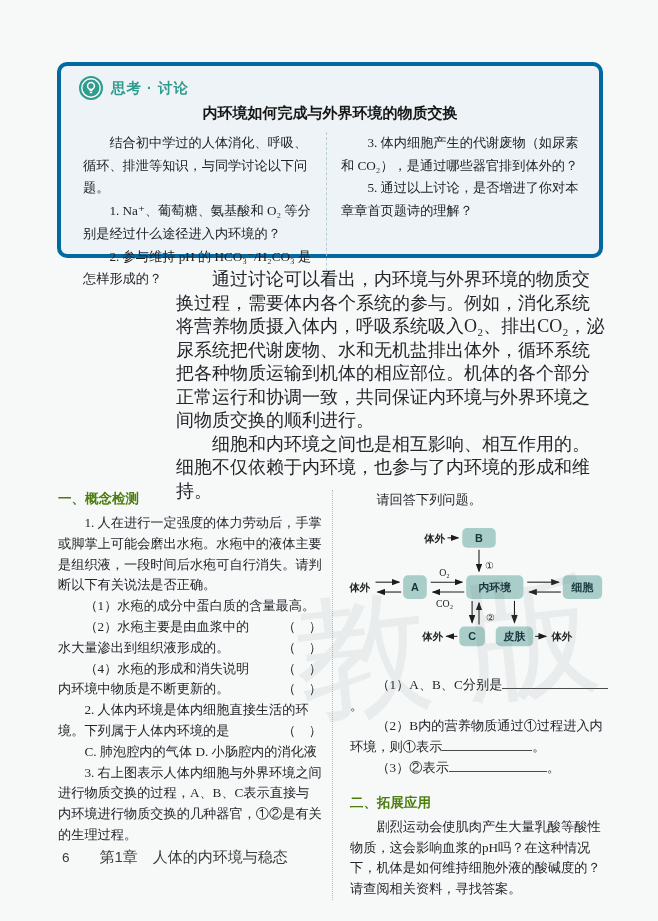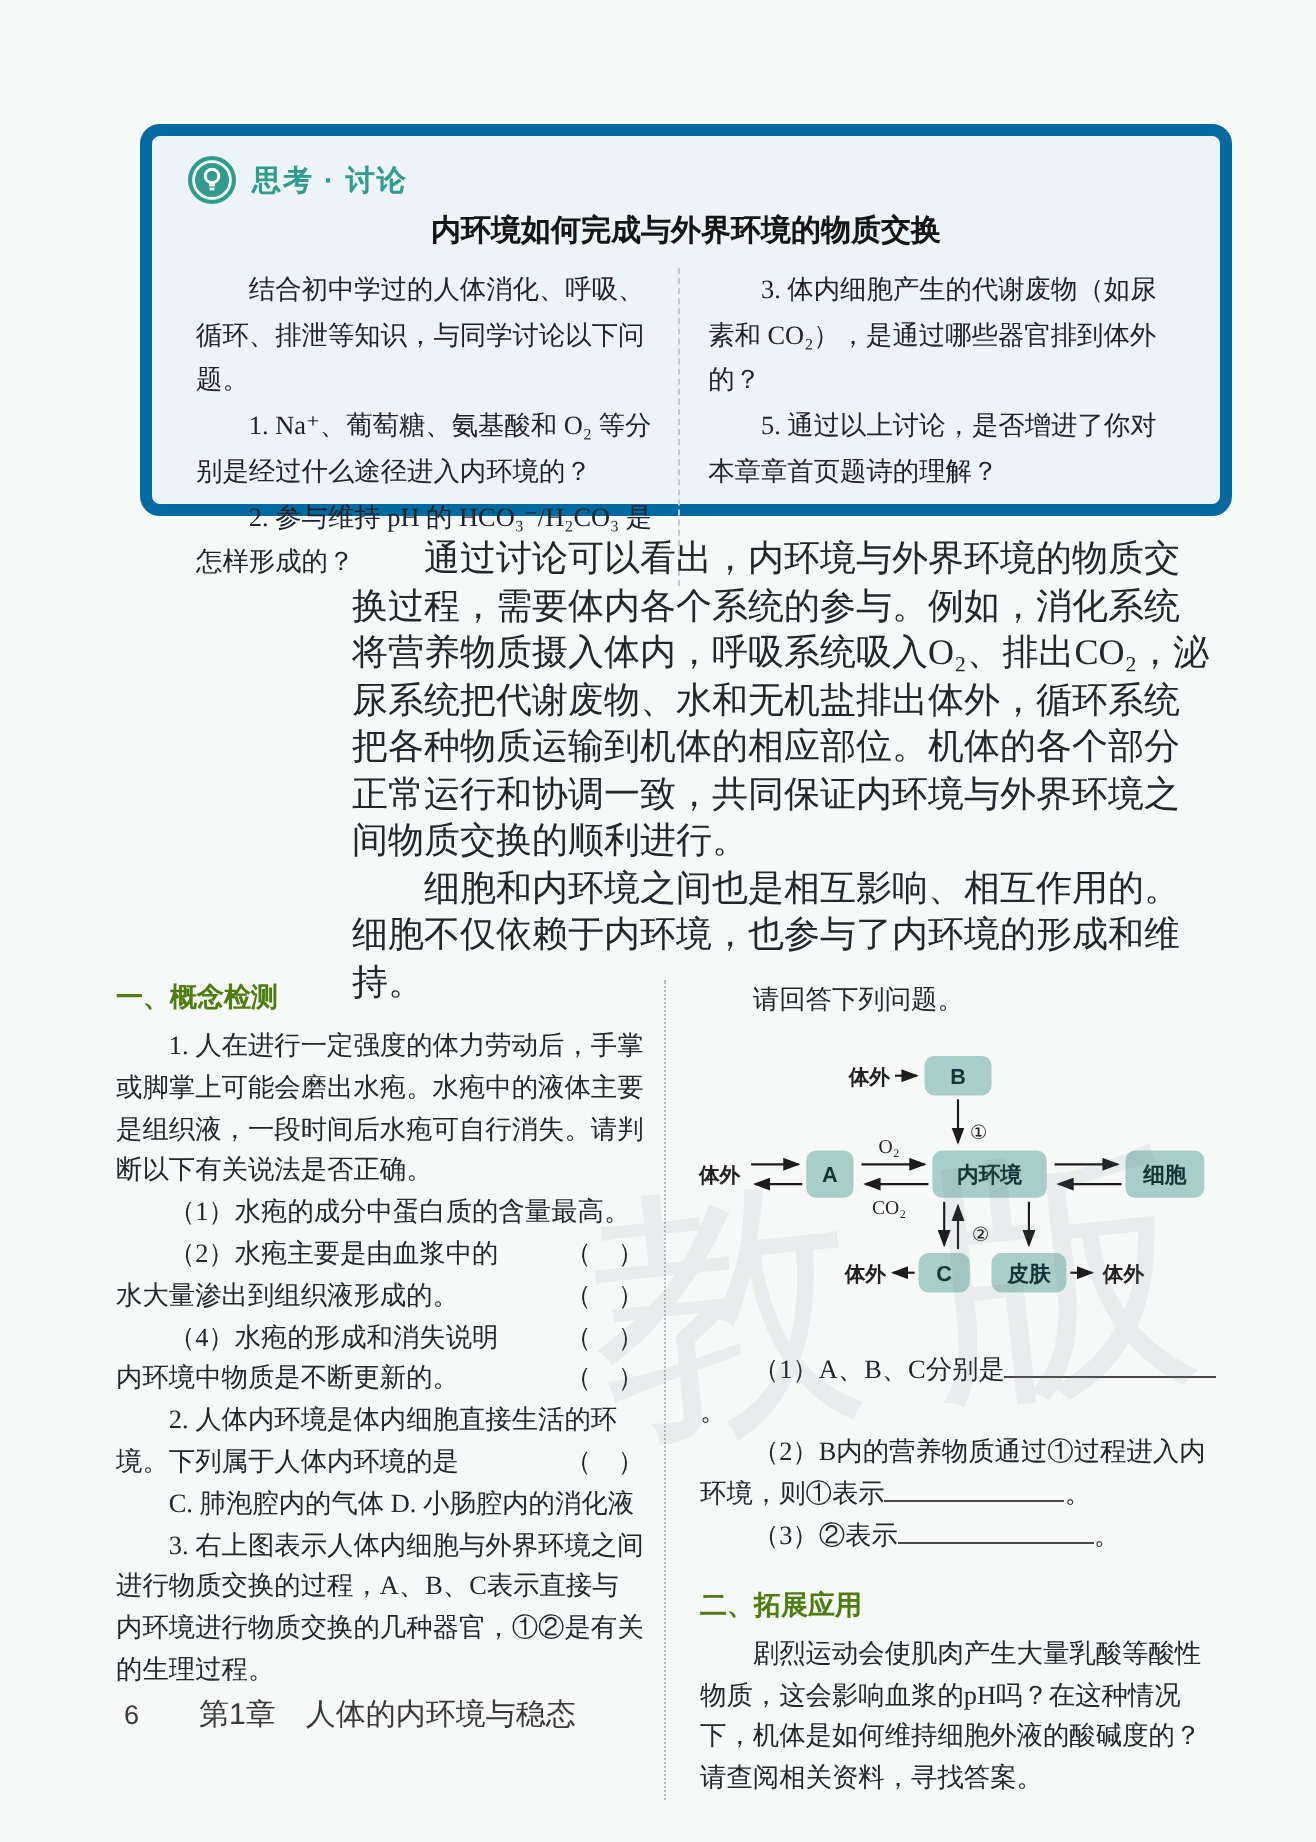--- a/index.html
+++ b/index.html
@@ -9,22 +9,22 @@
     background:#f7f9f8;
     font-family:"Liberation Serif","DejaVu Serif",serif;
     color:#252525;
     position:relative;
     overflow:hidden;
   }
   .page { position:absolute; inset:0; }
 
   
   .think-box {
-    position:absolute; left:70px; top:62px; width:546px; height:196px;
-    background:#edf3f7; border:6px solid #0369a1; border-radius:10px;
+    position:absolute; left:57px; top:62px; width:546px; height:196px;
+    background:#edf3f7; border:4px solid #0369a1; border-radius:10px;
     padding:10px 0 0 0;
   }
   .tb-badge { display:flex; align-items:center; gap:8px; padding-left:18px; }
   .tb-badge-icon { width:24px; height:24px; flex:0 0 auto; }
   .tb-badge-label {
     font-family:"Liberation Sans","DejaVu Sans",sans-serif;
     font-weight:bold; font-size:14.5px; color:#2f9c8e; letter-spacing:1px;
   }
   .tb-title {
     text-align:center; font-family:"Liberation Sans","DejaVu Sans",sans-serif;

